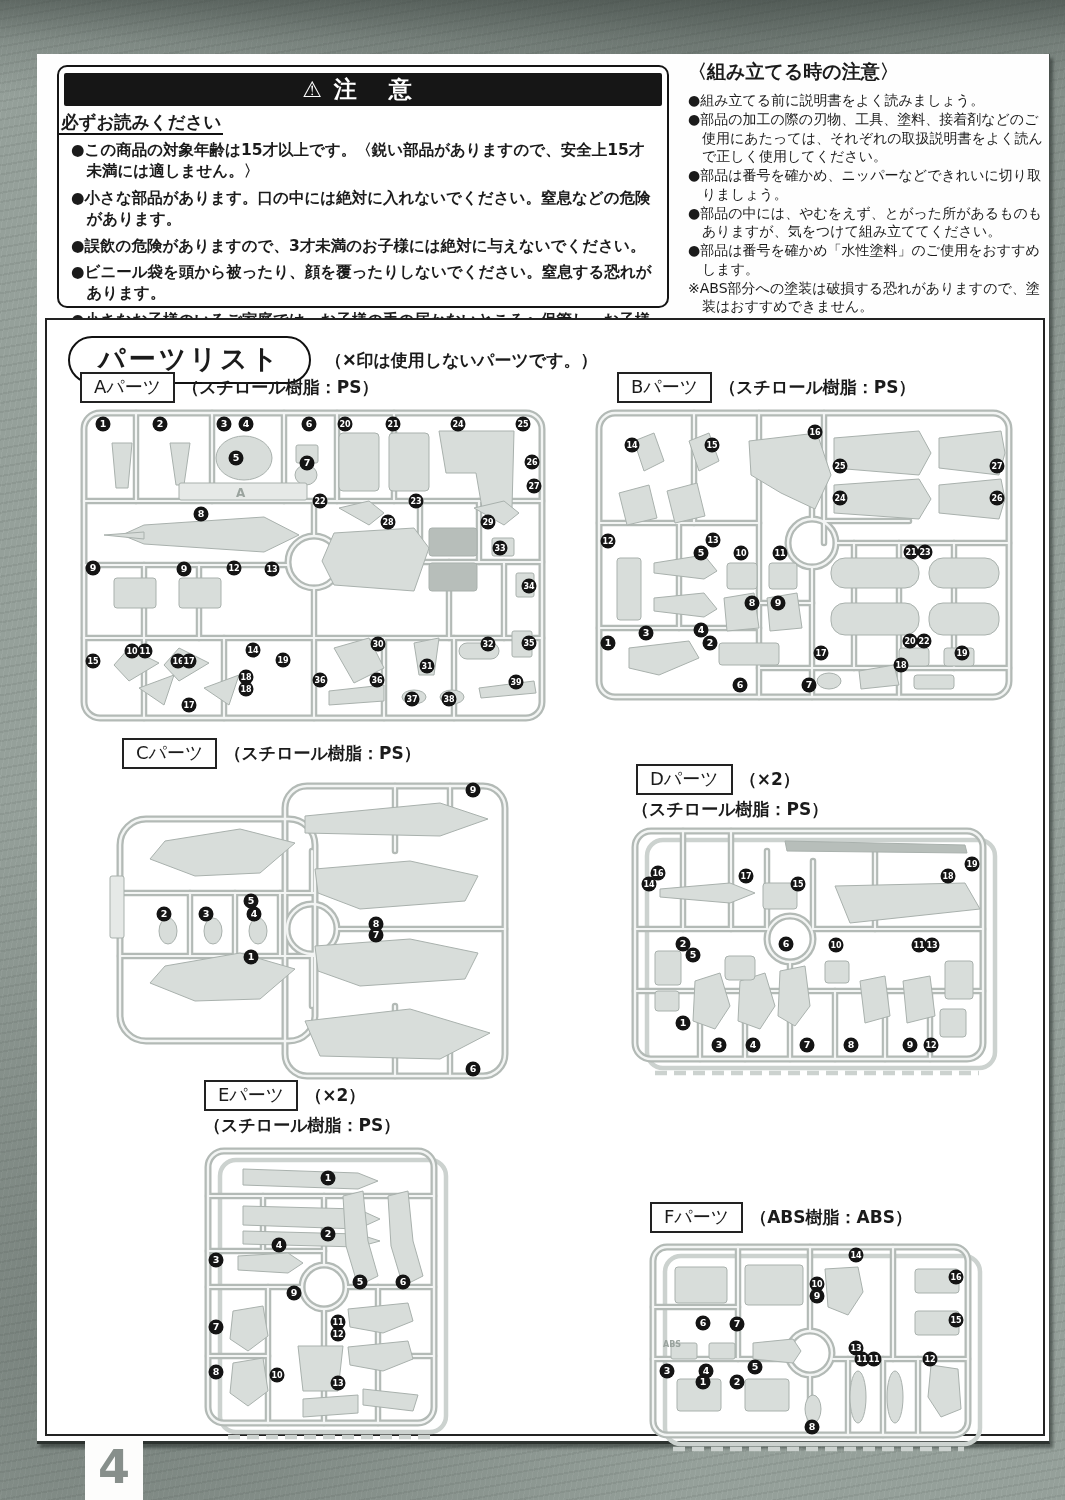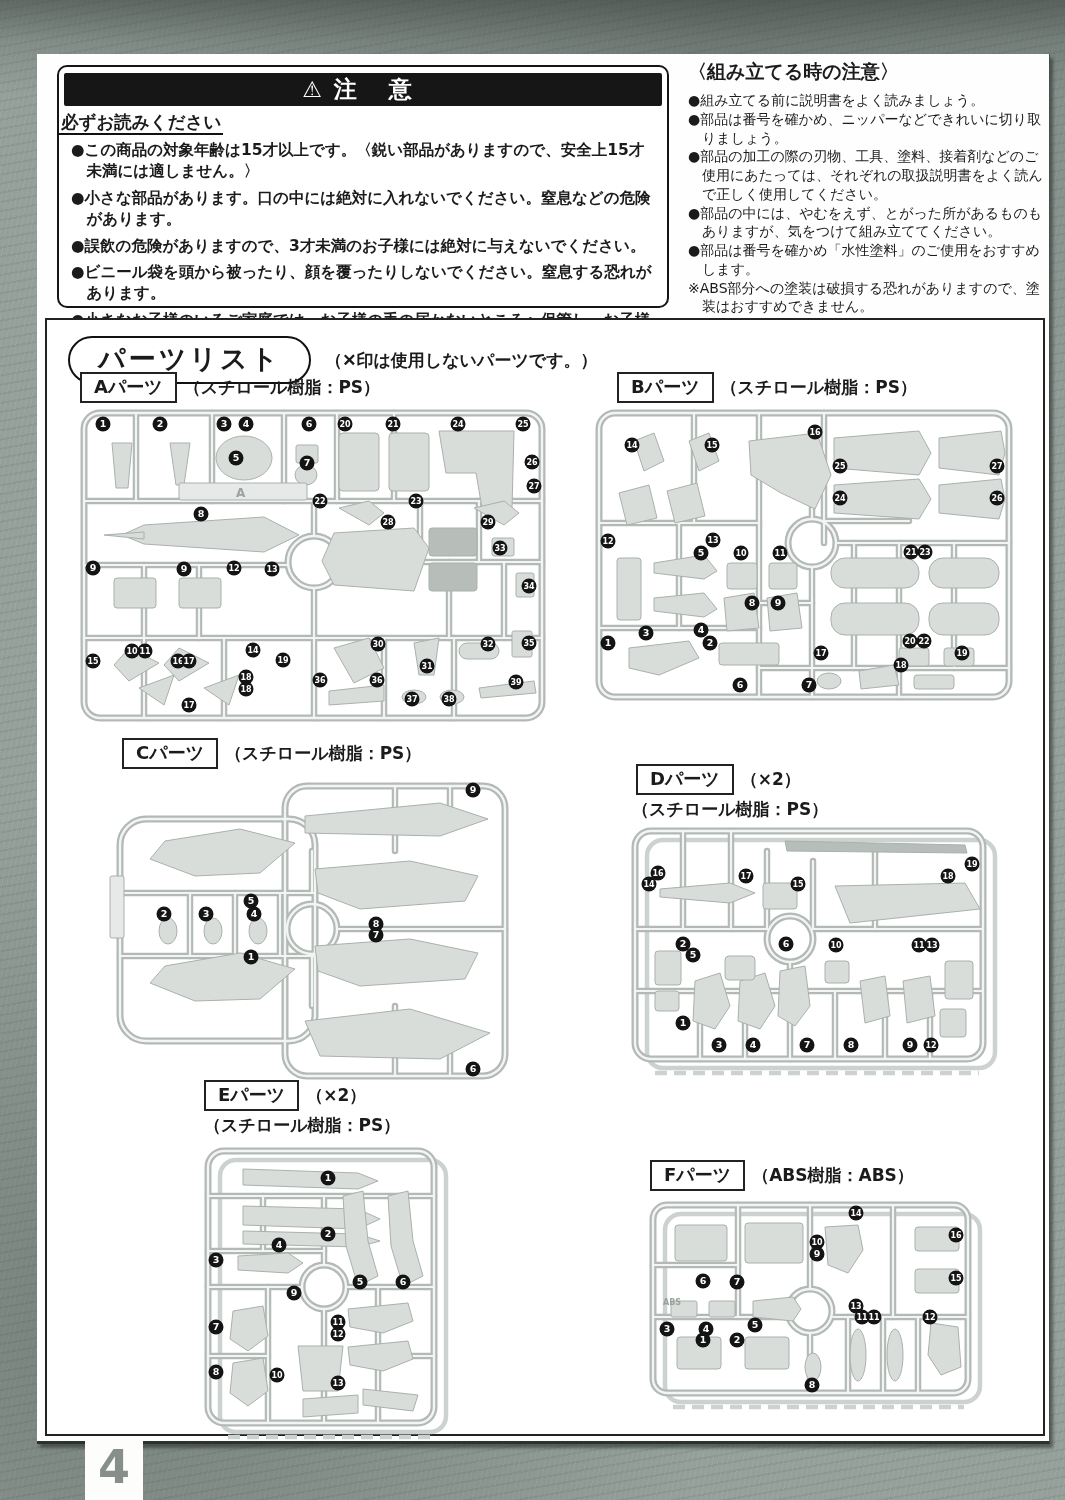--- a/index.html
+++ b/index.html
@@ -28,21 +28,21 @@
   .notes-title{font-size:19px;font-weight:bold;margin-bottom:6px;}
   .n-bullet{font-size:14px;font-weight:400;line-height:1.34;padding-left:1em;text-indent:-1em;}
   
   .parts-frame{position:absolute;left:8px;top:264px;width:1000px;height:1118px;border:2px solid #222;box-sizing:border-box;background:#fff;}
   .pill-row{position:absolute;left:31px;top:282px;display:flex;align-items:center;gap:14px;font-family:Liberation Serif, serif;}
   .pill{border:2.5px solid #111;border-radius:24px;padding:3px 28px 5px 28px;font-size:27px;font-weight:bold;letter-spacing:3px;background:#fff;}
   .pill-note{font-size:17px;font-weight:600;}
   
   .sprue-block{position:absolute;}
   .label-row{white-space:nowrap;}
-  .label-box{display:inline-block;border:2px solid #222;padding:1px 12px 2px 12px;font-size:18px;font-weight:700;background:#fff;}
+  .label-box{display:inline-block;border:2px solid #222;padding:1px 12px 2px 12px;font-size:18px;font-weight:400;background:#fff;}
   .label-extra{font-size:17px;font-weight:600;margin-left:7px;}
   .label-line2{font-size:17px;font-weight:600;margin-top:3px;}
   svg{display:block;}
   .tube-bg{stroke:#b3bab6;stroke-width:6.5;fill:none;stroke-linecap:round;}
   .tube-fg{stroke:#f3f5f4;stroke-width:2.2;fill:none;stroke-linecap:round;}
   .frame-bg{stroke:#b3bab6;stroke-width:7;fill:none;}
   .frame-fg{stroke:#f3f5f4;stroke-width:2.4;fill:none;}
   .ghost{stroke:#ccd2cf;stroke-width:4.5;fill:none;}
   .part{fill:#d8ddda;stroke:#a9b1ad;stroke-width:1;}
   .part.dark{fill:#b7beba;}
@@ -72,22 +72,22 @@
           <div class="c-bullet">●誤飲の危険がありますので、3才未満のお子様には絶対に与えないでください。</div>
           <div class="c-bullet">●ビニール袋を頭から被ったり、顔を覆ったりしないでください。窒息する恐れがあります。</div>
           <div class="c-bullet">●小さなお子様のいるご家庭では、お子様の手の届かないところへ保管し、お子様には絶対に与えないでください。</div>
         </div>
     </div>
 
     <div class="notes">
       <div class="notes-title">〈組み立てる時の注意〉</div>
       <div id="notes-list">
           <div class="n-bullet">●組み立てる前に説明書をよく読みましょう。</div>
+          <div class="n-bullet">●部品の加工の際の刃物、工具、塗料、接着剤などのご使用にあたっては、それぞれの取扱説明書をよく読んで正しく使用してください。</div>
           <div class="n-bullet">●部品は番号を確かめ、ニッパーなどできれいに切り取りましょう。</div>
-          <div class="n-bullet">●部品の加工の際の刃物、工具、塗料、接着剤などのご使用にあたっては、それぞれの取扱説明書をよく読んで正しく使用してください。</div>
           <div class="n-bullet">●部品の中には、やむをえず、とがった所があるものもありますが、気をつけて組み立ててください。</div>
           <div class="n-bullet">●部品は番号を確かめ「水性塗料」のご使用をおすすめします。</div>
           <div class="n-bullet">※ABS部分への塗装は破損する恐れがありますので、塗装はおすすめできません。</div>
         </div>
     </div>
 
     <div class="parts-frame"></div>
     <div class="pill-row">
       <span class="pill">パーツリスト</span>
       <span class="pill-note">（✕印は使用しないパーツです。）</span>
@@ -617,21 +617,21 @@
               <text x="130" y="186" text-anchor="middle" font-size="8" class="bdg-t">12</text>
               <circle cx="8" cy="221" r="7.5" class="bdg"></circle>
               <text x="8" y="224" text-anchor="middle" font-size="9.5" class="bdg-t">8</text>
               <circle cx="69" cy="224" r="7.5" class="bdg"></circle>
               <text x="69" y="227" text-anchor="middle" font-size="8" class="bdg-t">10</text>
               <circle cx="130" cy="232" r="7.5" class="bdg"></circle>
               <text x="130" y="235" text-anchor="middle" font-size="8" class="bdg-t">13</text>
             </svg>
           </div>
         </div>
-        <div class="sprue-block" style="left: 610px; top: 1106px;">
+        <div class="sprue-block" style="left: 610px; top: 1148px;">
           <div class="label-row" style="margin-left:3px"><span class="label-box">Fパーツ</span><span class="label-extra">（ABS樹脂：ABS）</span></div>
           <div style="margin-top: 8px;">
             <svg width="341" height="212" viewBox="-6 -6 341 212">
               <rect x="12" y="9" width="315" height="188" rx="16" class="ghost"></rect>
               <line x1="20" y1="202" x2="311" y2="202" class="ghost" stroke-dasharray="12 7"></line>
               <rect x="0" y="0" width="315" height="188" rx="14" class="frame-bg"></rect>
               <line x1="0" y1="112" x2="134" y2="112" class="tube-bg"></line>
               <line x1="180" y1="112" x2="315" y2="112" class="tube-bg"></line>
               <line x1="157" y1="0" x2="157" y2="83" class="tube-bg"></line>
               <line x1="157" y1="129" x2="157" y2="188" class="tube-bg"></line>

